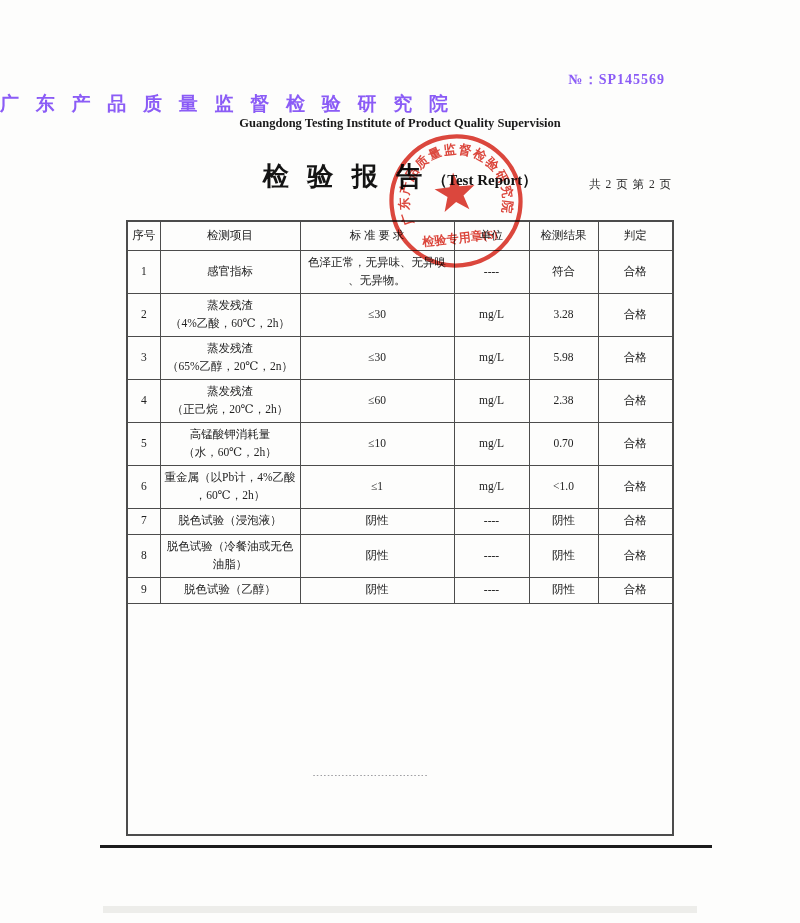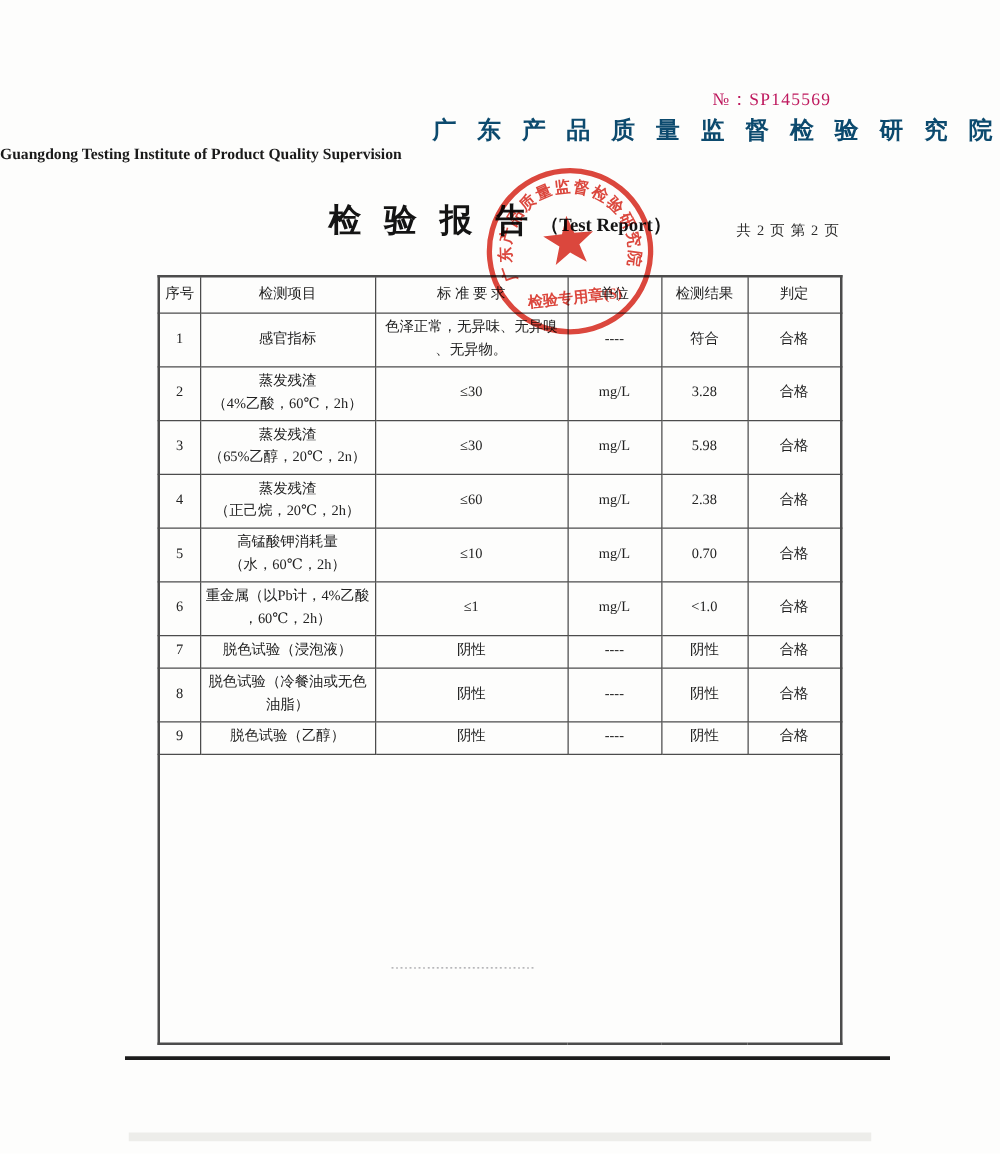--- a/index.html
+++ b/index.html
@@ -15,40 +15,41 @@
     background: #fdfdfc;
     overflow: hidden;
   }
 
   
   .report-no {
     position: absolute;
     top: 71px;
     right: 135px;
     font-size: 14px;
-    font-weight: normal;
+    font-weight: bold;
     letter-spacing: 1px;
-    color: #be185d;
+    color: #8b5cf6;
   }
   .institute-cn {
     position: absolute;
     top: 91px;
     left: 0;
     width: 100%;
-    text-align: right;
+    text-align: left;
     font-size: 19px;
     font-weight: bold;
     letter-spacing: 6px;
-    color: #0c4a6e;
+    color: #8b5cf6;
   }
   .institute-en {
     position: absolute;
     top: 116px;
     left: 0;
     width: 100%;
+    text-align: center;
     font-size: 12.5px;
     font-weight: bold;
     color: #1a1a1a;
   }
   .title-row {
     position: absolute;
     top: 132px;
     left: 0;
     width: 100%;
     text-align: center;

